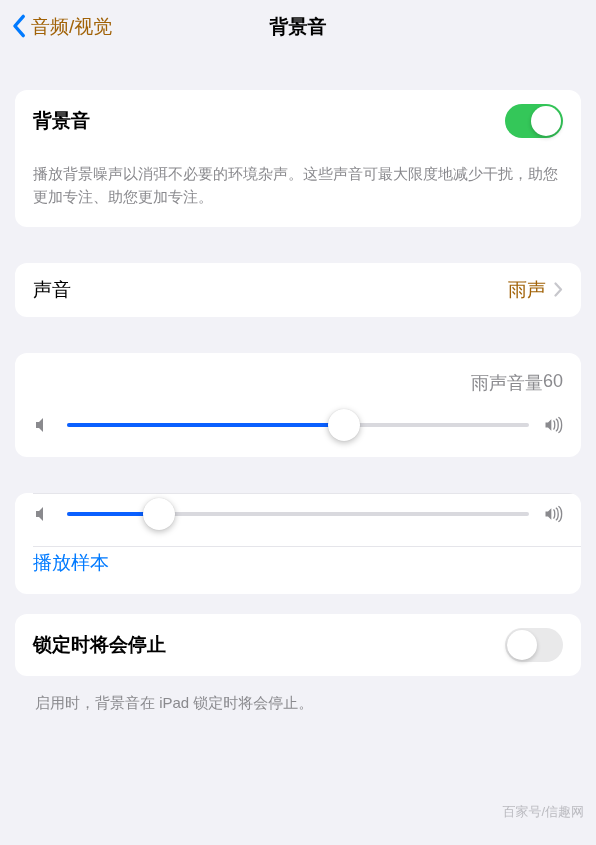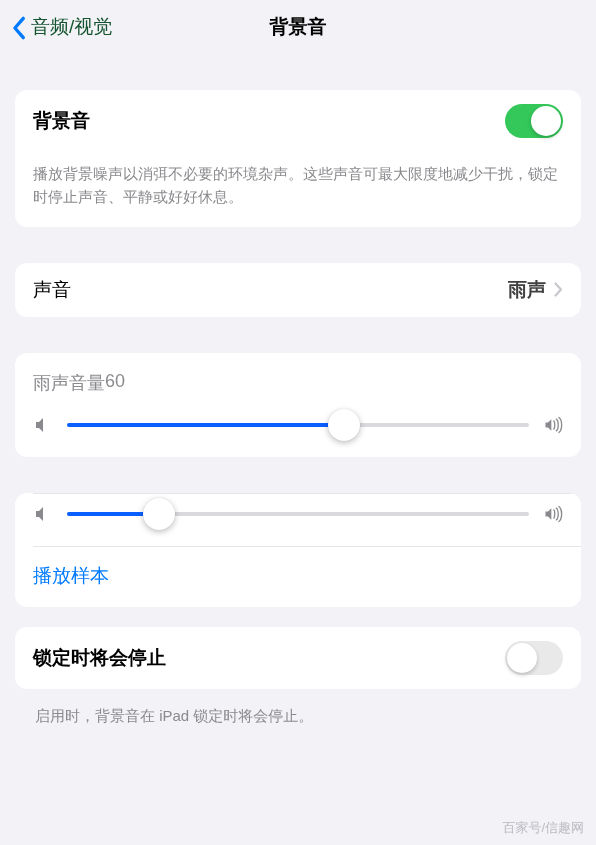--- a/index.html
+++ b/index.html
@@ -18,22 +18,22 @@
     .nav {
       height: 54px;
       background: #f2f2f7;
       display: flex;
       align-items: center;
       position: relative;
       padding: 0 10px;
     }
     .back {
       display: flex;
-      align-items: flex-end;
-      color: #14532d;
+      align-items: flex-start;
+      color: #a16207;
       font-size: 19px;
       cursor: pointer;
     }
     .back svg {
       width: 17px;
       height: 24px;
       margin-right: 4px;
     }
     .nav-title {
       position: absolute;
@@ -60,25 +60,24 @@
       padding: 14px 18px;
       min-height: 52px;
     }
     .row-label {
       font-size: 19px;
       color: #000;
     }
     .row-label.bold { font-weight: 600; }
     .row-value {
       font-size: 19px;
-      color: #404040;
+      color: #a16207;
       display: flex;
       align-items: center;
       gap: 8px;
-      font-weight: bold;
     }
     .chev { width: 9px; height: 15px; }
     .desc {
       padding: 10px 18px 18px;
       font-size: 15px;
       line-height: 1.55;
       color: #8a8a8e;
     }
     .footer-desc {
       padding: 10px 20px;
@@ -101,21 +100,21 @@
       height: 30px;
       border-radius: 50%;
       background: #fff;
       top: 2px;
       box-shadow: 0 2px 4px rgba(0,0,0,.2);
     }
     .toggle.on .knob { right: 2px; }
     .toggle.off .knob { left: 2px; }
     .slider-head {
       display: flex;
-      justify-content: flex-start;
+      justify-content: flex-end;
       padding: 18px 18px 10px;
       font-size: 18px;
       color: #8a8a8e;
     }
     .slider-row {
       display: flex;
       align-items: center;
       padding: 10px 18px 22px;
       gap: 14px;
     }
@@ -144,31 +143,31 @@
       top: 50%;
       transform: translate(-50%, -50%);
       box-shadow: 0 2px 6px rgba(0,0,0,.25), 0 0 1px rgba(0,0,0,.15);
     }
     .sep {
       height: 1px;
       background: #e5e5ea;
       margin-left: 18px;
     }
     .link-row {
-      padding: 16px 18px 18px;
+      padding: 3px 18px 18px;
     }
     .link {
       color: #007aff;
       font-size: 19px;
       cursor: pointer;
     }
     .watermark {
       position: absolute;
       right: 12px;
-      bottom: 8px;
+      bottom: 24px;
       font-size: 13px;
       color: rgba(140,140,145,.55);
       pointer-events: none;
       margin-top: 36px;
     }
   </style>
 </head>
 <body>
 
 <div class="nav">
@@ -183,21 +182,21 @@
 
 <div class="content">
 
   <div class="group">
     <div class="row">
       <span class="row-label bold">背景音</span>
       <div class="toggle on">
           <div class="knob"></div>
         </div>
     </div>
-    <div class="desc">播放背景噪声以消弭不必要的环境杂声。这些声音可最大限度地减少干扰，锁定时停止声音、平静或好好休息。</div>
+    <div class="desc">播放背景噪声以消弭不必要的环境杂声。这些声音可最大限度地减少干扰，助您更加专注、助您更加专注。</div>
   </div>
 
   <div class="group">
     <div class="row">
       <span class="row-label">声音</span>
       <span class="row-value">
         <span>雨声</span>
         <svg class="chev" viewBox="0 0 9 15">
           <path d="M1.5 1.5L7 7.5l-5.5 6" stroke="#c7c7cc" stroke-width="2.2" fill="none" stroke-linecap="round" stroke-linejoin="round"></path>
         </svg>

